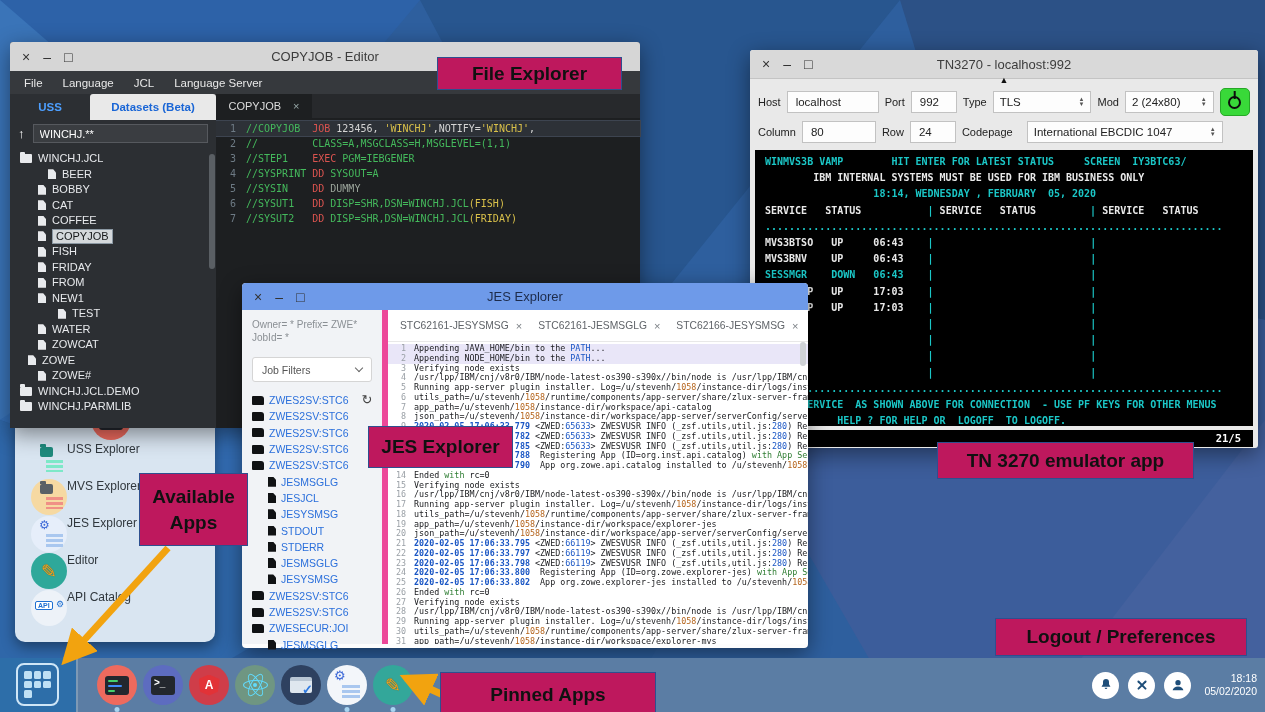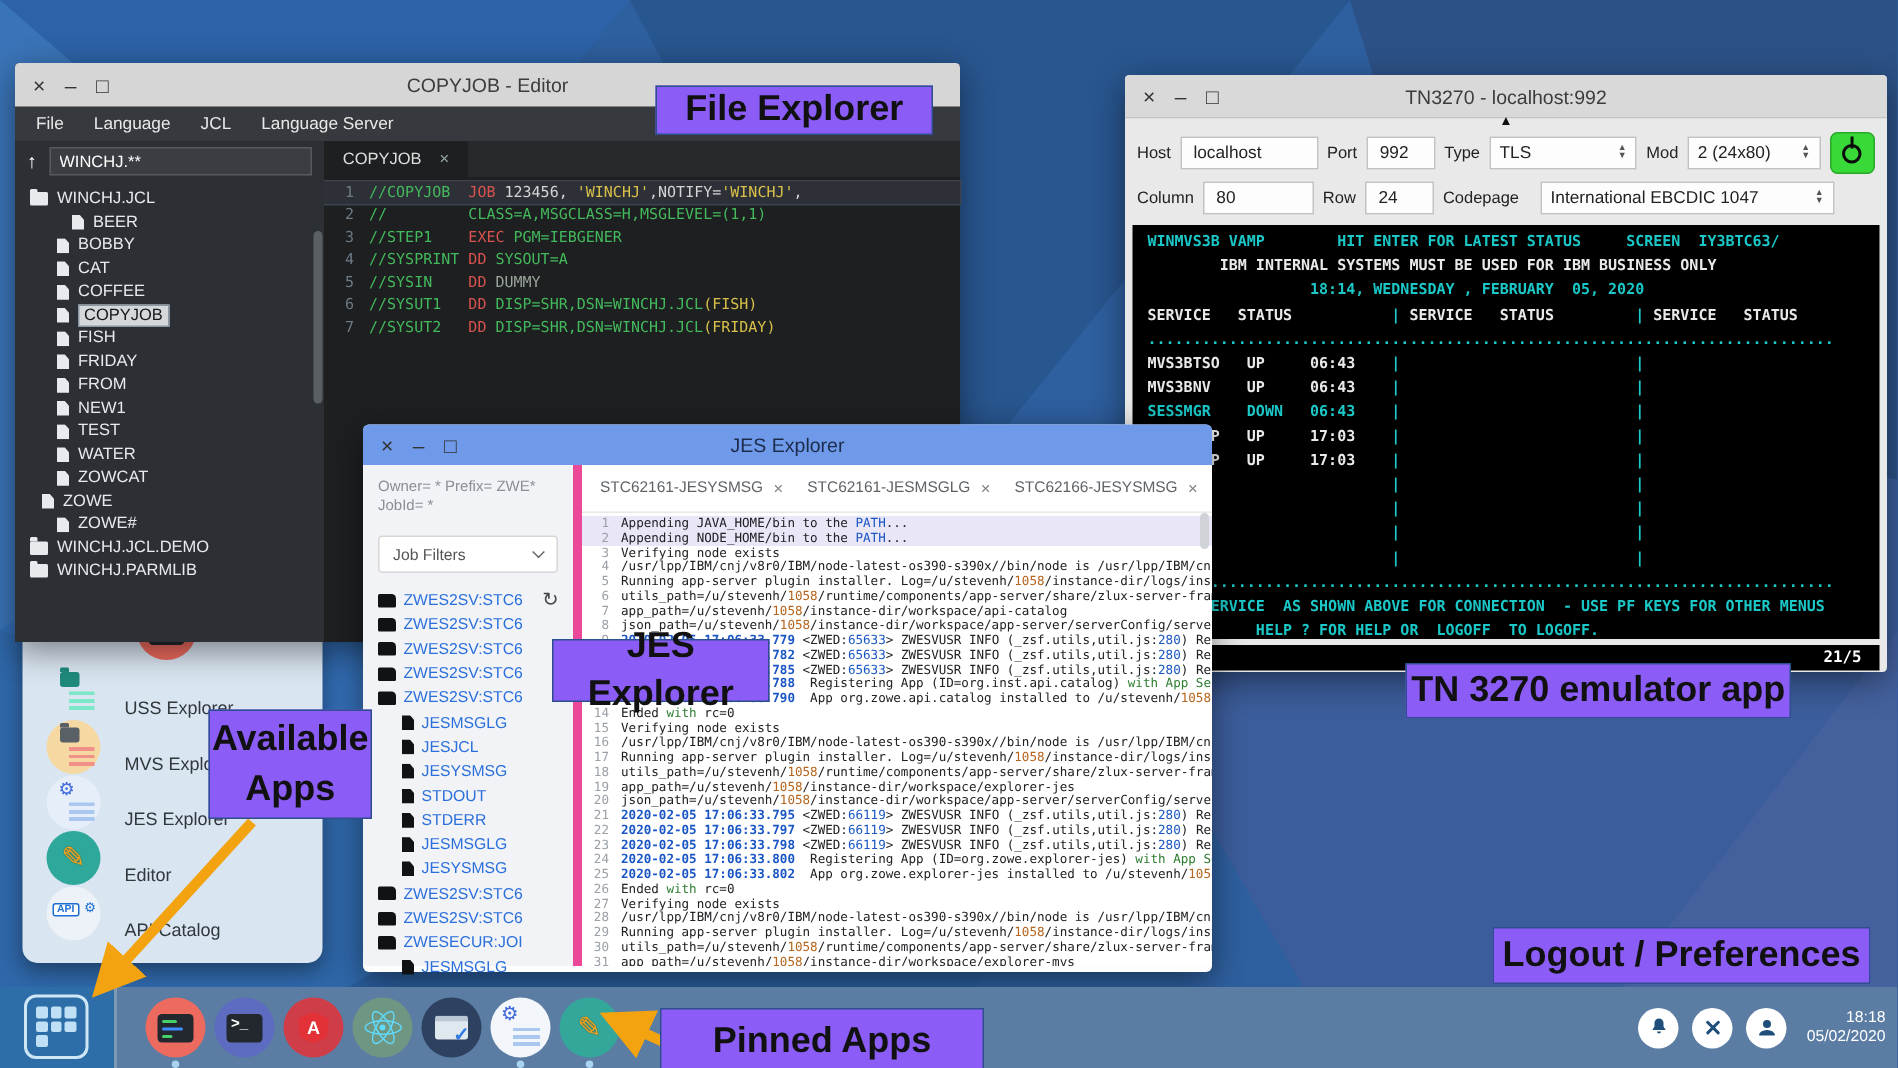--- a/index.html
+++ b/index.html
@@ -89,21 +89,21 @@
   .log-line.hl { background:#e9e6f8; }
   .log-n { width:26px; flex:none; text-align:right; padding-right:8px; color:#9aa0a6; }
   .l-b { color:#1a56c4; } .l-o { color:#b5651d; } .l-g { color:#2e7d32; }
   .l-d { color:#1a56c4; font-weight:bold; }
   #jes-scroll-thumb { position:absolute; right:2px; top:32px; width:6px; height:24px; background:#cfd2d6; border-radius:3px; }
 
   
   #launcher-panel { position:absolute; left:15px; top:418px; width:200px; height:224px; background:#d9e5f1; border-radius:10px; z-index:20; box-shadow:0 5px 14px rgba(0,0,0,.4); }
   #launcher-apps { position:absolute; inset:0; border-radius:10px; overflow:hidden; padding:24px 0 0 16px; }
   #partial-icon { position:absolute; left:76px; top:-18px; }
-  .launcher-row { height:37px; display:flex; align-items:flex-end; gap:16px; color:#30373d; font-size:12px; }
+  .launcher-row { height:37px; display:flex; align-items:flex-start; color:#30373d; font-size:12px; }
   #launcher-tail { position:absolute; left:72px; bottom:-15px; width:0; height:0; border:15px solid transparent; border-top-color:#d9e5f1; }
   .lic { width:36px; height:36px; border-radius:50%; position:relative; flex:none; }
   .libg-uss-explorer { background:transparent; }
   .libg-mvs-explorer { background:#f6d9a2; }
   .libg-jes-explorer { background:#e6eefa; }
   .libg-editor { background:#2ea89a; }
   .libg-api-catalog { background:#edf2f8; }
   .lfold { position:absolute; top:5px; left:9px; width:13px; height:10px; border-radius:2px; }
   .lfold.teal { background:#1f8a7d; } .lfold.gray { background:#596066; }
   .lfold::before { content:""; position:absolute; top:-3px; left:0; width:6px; height:3px; border-radius:1px 1px 0 0; background:inherit; }
@@ -148,21 +148,21 @@
   .twin { width:22px; height:16px; background:#dfe7ef; border-radius:2px; border-top:4px solid #b9c6d4; }
   .tcheck { position:absolute; right:8px; bottom:8px; color:#2f79e0; font-size:13px; font-weight:bold; }
   .gear { position:absolute; top:3px; left:7px; color:#3f6ad8; font-size:13px; }
   .bars.blue { position:absolute; bottom:7px; right:7px; width:18px; height:13px; background:repeating-linear-gradient(#a9c7ef 0 2.5px, transparent 2.5px 5px); }
   .pencil { color:#f5a623; font-size:19px; text-shadow:0 0 1px #7a4c00; }
   #tb-right { position:absolute; right:8px; top:0; height:54px; display:flex; align-items:center; gap:9px; }
   .tbr-icon { width:27px; height:27px; border-radius:50%; background:#fff; display:flex; align-items:center; justify-content:center; }
   #tb-clock { color:#fff; text-align:right; font-size:10.5px; line-height:13px; margin-left:4px; }
 
   
-  .ann { position:absolute; background:#8b5cf6; border:1.5px solid #2e4f8f; color:#111; font-weight:600; display:flex; align-items:center; justify-content:center; font-size:24px; z-index:100; text-align:center; white-space:pre-line; line-height:1.35; }
+  .ann { position:absolute; background:#be185d; border:1.5px solid #2e4f8f; color:#111; font-weight:600; display:flex; align-items:center; justify-content:center; font-size:19px; z-index:100; text-align:center; white-space:pre-line; line-height:1.35; }
   #ann-file-explorer { left:437px; top:57px; width:185px; height:33px; }
   #ann-jes-explorer { left:368px; top:426px; width:145px; height:42px; }
   #ann-available-apps { left:139px; top:473px; width:109px; height:73px; }
   #ann-tn3270 { left:937px; top:442px; width:257px; height:37px; }
   #ann-logout { left:995px; top:618px; width:252px; height:38px; }
   #ann-pinned { left:440px; top:672px; width:216px; height:45px; }
   #arrows { position:absolute; left:0; top:0; z-index:95; pointer-events:none; }
 </style>
 </head>
 <body>
@@ -191,20 +191,24 @@
     <div class="win-title">COPYJOB - Editor</div>
   </div>
   <div id="editor-menu">
       <div class="menu-item">File</div>
       <div class="menu-item">Language</div>
       <div class="menu-item">JCL</div>
       <div class="menu-item">Language Server</div>
     </div>
   <div id="editor-body">
     <div id="editor-left">
+      <div id="panel-tabs">
+        <div id="tab-uss">USS</div>
+        <div id="tab-datasets">Datasets (Beta)</div>
+      </div>
       <div id="search-row">
         <span id="search-up">↑</span>
         <input id="dataset-search" value="WINCHJ.**" style="">
       </div>
       <div id="editor-tree">
           <div class="tree-row" style="padding-left: 10px;">
             <span class="ic-folder-open"></span>
             <span class="tree-label">WINCHJ.JCL</span>
           </div>
           <div class="tree-row" style="padding-left: 36px;">
@@ -236,21 +240,21 @@
             <span class="tree-label">FRIDAY</span>
           </div>
           <div class="tree-row" style="padding-left: 26px;">
             <span class="ic-file"></span>
             <span class="tree-label">FROM</span>
           </div>
           <div class="tree-row" style="padding-left: 26px;">
             <span class="ic-file"></span>
             <span class="tree-label">NEW1</span>
           </div>
-          <div class="tree-row" style="padding-left: 26px;">
+          <div class="tree-row" style="padding-left: 26px; margin-left: 20px;">
             <span class="ic-file"></span>
             <span class="tree-label">TEST</span>
           </div>
           <div class="tree-row" style="padding-left: 26px;">
             <span class="ic-file"></span>
             <span class="tree-label">WATER</span>
           </div>
           <div class="tree-row" style="padding-left: 26px;">
             <span class="ic-file"></span>
             <span class="tree-label">ZOWCAT</span>

